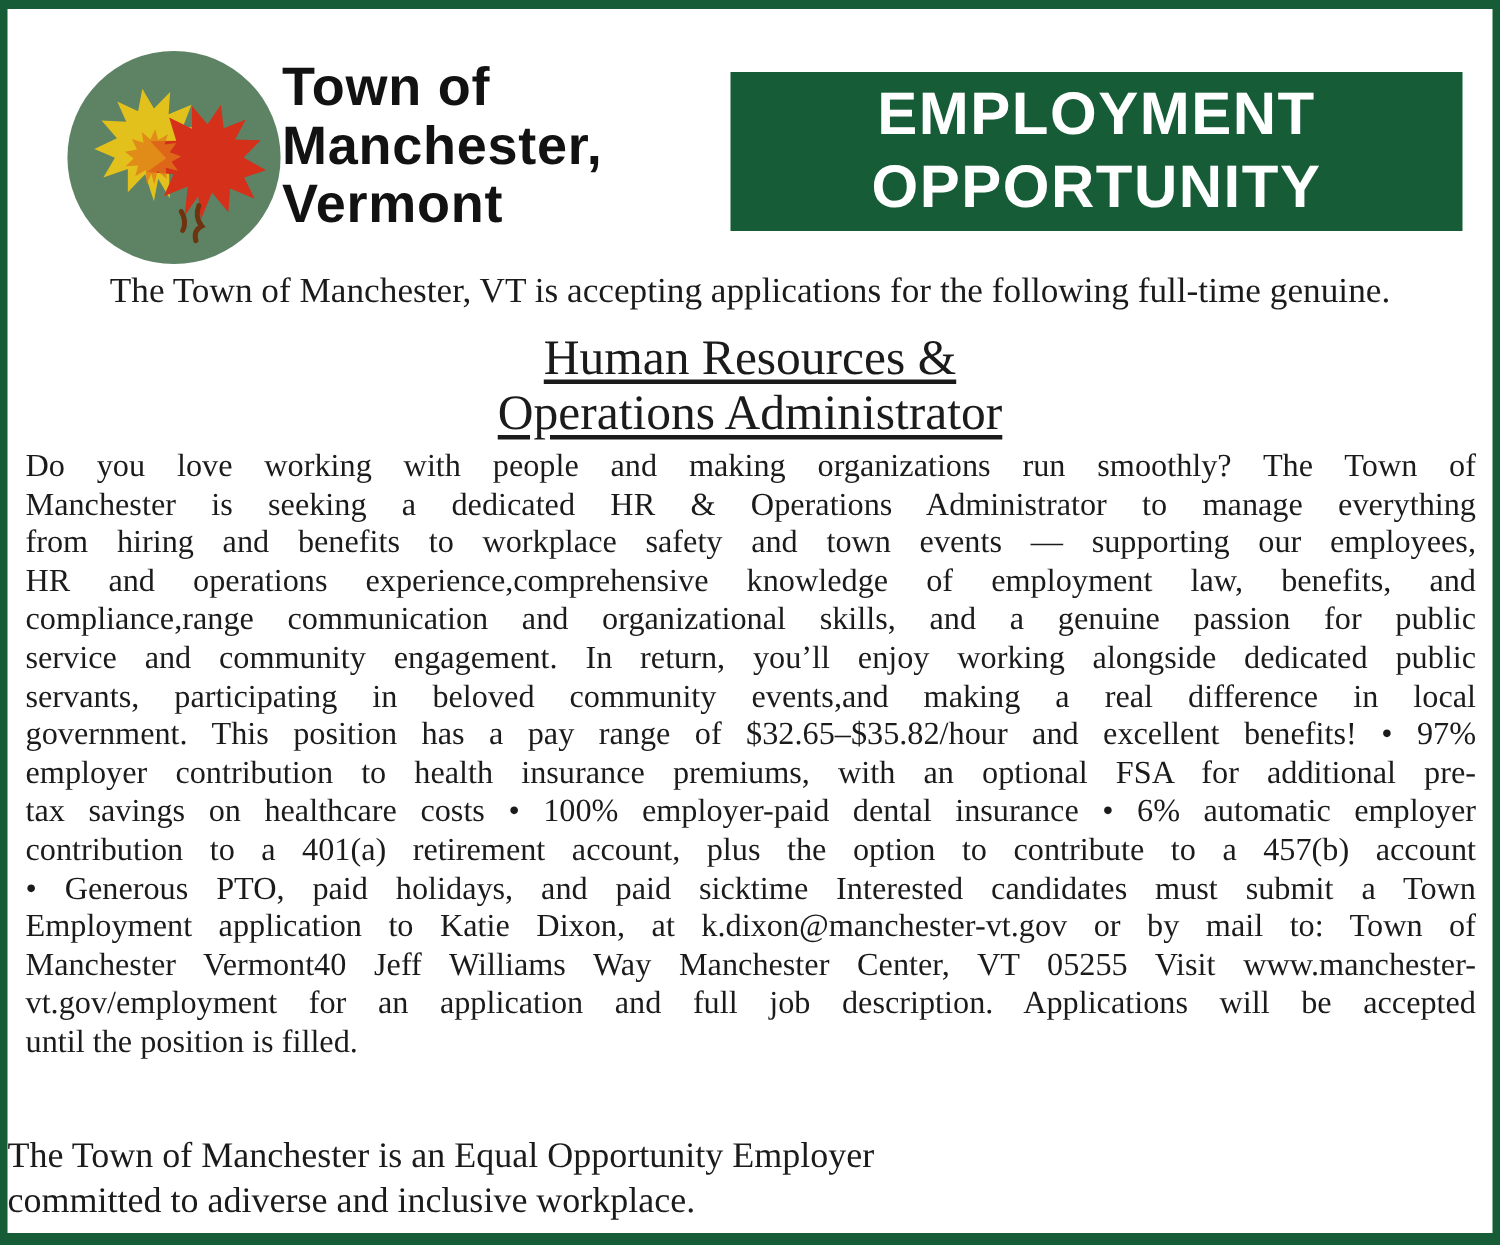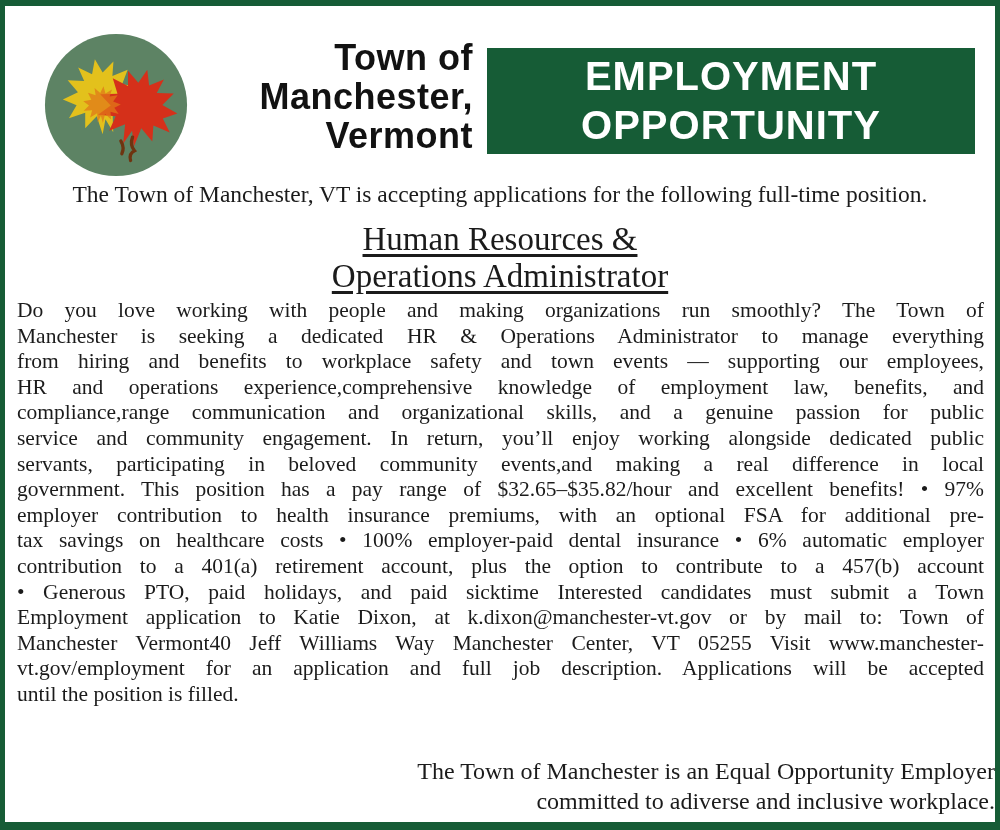--- a/index.html
+++ b/index.html
@@ -29,21 +29,21 @@
   
   .logo {
     position: absolute;
     left: 38px; top: 26px;
     width: 146px; height: 146px;
   }
   .org-title {
     position: absolute;
     left: 183px; top: 32px;
     width: 285px;
-    text-align: right;
+    text-align: left;
     font-family: "Liberation Sans", sans-serif;
     font-weight: bold;
     font-size: 36px;
     line-height: 39px;
     letter-spacing: 0.5px;
     color: #121212;
   }
   .banner {
     position: absolute;
     left: 482px; top: 42px;
@@ -95,24 +95,23 @@
     line-height: 25.6px;
     white-space: normal;
   }
   .body-line.last {
     text-align-last: left;
   }
   
   .footer {
     position: absolute;
     left: 0; right: 0; top: 750px;
-    text-align: right;
+    text-align: left;
     font-size: 24px;
     line-height: 30px;
-    padding-left: 44px;
   }
   
   .logo-circle { fill: var(--circle-green); }
   .leaf-yellow { fill: var(--leaf-yellow); }
   .leaf-red    { fill: var(--leaf-red); }
   .leaf-orange { fill: var(--leaf-orange); opacity: 0.75; }
   .leaf-stem   { stroke: var(--stem-brown); stroke-width: 3.4; fill: none; stroke-linecap: round; }
 </style>
 </head>
 <body>
@@ -140,21 +139,21 @@
     <div>Town of</div>
     <div>Manchester,</div>
     <div>Vermont</div>
   </div>
 
   <div class="banner">
     <div>EMPLOYMENT</div>
     <div>OPPORTUNITY</div>
   </div>
 
-  <div class="intro">The Town of Manchester, VT is accepting applications for the following full-time position.</div>
+  <div class="intro">The Town of Manchester, VT is accepting applications for the following full-time genuine.</div>
 
   <div class="position-title">
     <div><span class="u">Human Resources &amp;</span></div>
     <div><span class="u">Operations Administrator</span></div>
   </div>
 
   <div class="body-text">
       <div class="body-line">Do you love working with people and making organizations run smoothly? The Town of</div>
       <div class="body-line">Manchester is seeking a dedicated HR &amp; Operations Administrator to manage everything</div>
       <div class="body-line">from hiring and benefits to workplace safety and town events — supporting our employees,</div>

